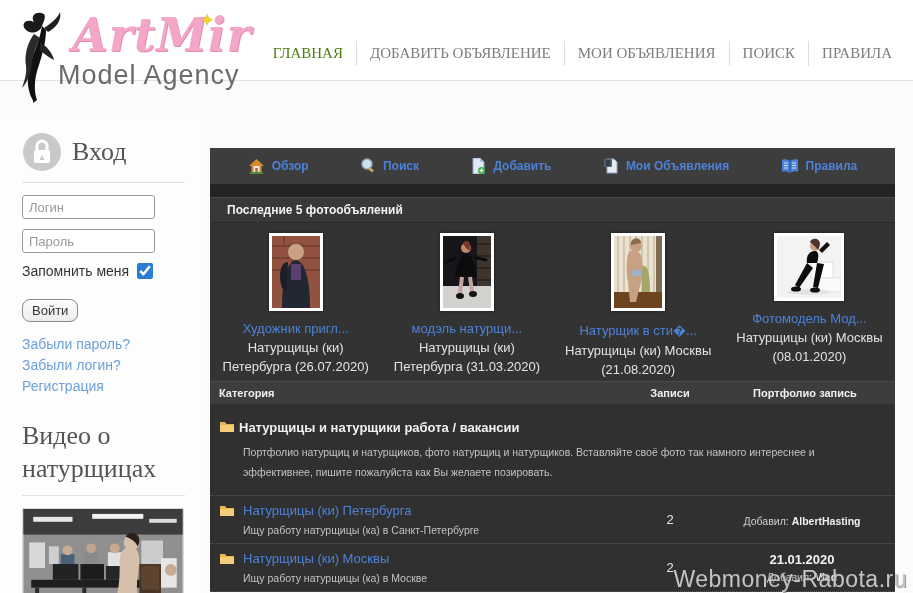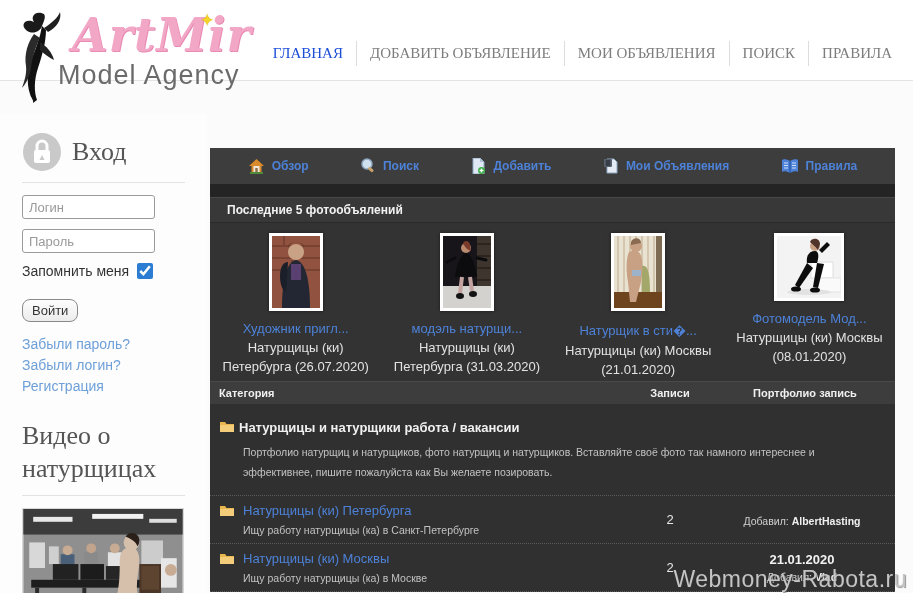--- a/index.html
+++ b/index.html
@@ -10,21 +10,21 @@
   .header { position:absolute; left:0; top:0; width:913px; height:81px; background:#fff; border-bottom:1px solid #e4e4e4; }
   .logo { position:absolute; left:14px; top:6px; width:230px; height:102px; }
   .fairy { position:absolute; left:0; top:2px; }
   .brand-line { position:absolute; left:58px; top:2px; white-space:nowrap; }
   .brand { font-family:"DejaVu Serif", serif; font-style:italic; font-weight:bold; font-size:46px; color:#f2a7c6; text-shadow:1px 1px 0 #e98ab4; letter-spacing:1px; }
   .brand-star { position:absolute; left:128px; top:2px; font-size:17px; color:#f5d327; text-shadow:0 0 1px #b39200; }
   .brand-sub { position:absolute; left:44px; top:54px; font-size:27px; color:#6b6b6b; letter-spacing:1px; font-weight:400; }
   .nav { position:absolute; right:8px; bottom:14px; display:flex; align-items:center; }
   .nav-item { font-family:"Liberation Serif", serif; font-size:15px; color:#7d7d7d; padding:4px 13px; border-left:1px solid #ddd; cursor:pointer; white-space:nowrap; }
   .nav-item:first-child { border-left:none; }
-  .nav-item.active { color:#1d4ed8; }
+  .nav-item.active { color:#4d7c0f; }
 
   
   .sidebar { position:absolute; left:0; top:114px; width:207px; bottom:0; background:#fdfdfd; padding:18px 0 0 22px; }
   .login-head { display:flex; align-items:center; gap:10px; }
   .login-title { font-family:"Liberation Serif", serif; font-size:26px; color:#555; }
   .side-rule { border:none; border-top:1px solid #e2e2e2; margin:10px 22px 12px 0; }
   .side-input { display:block; width:133px; height:24px; border:1px solid #9a9a9a; border-radius:3px; padding:2px 6px; font-size:13px; color:#333; margin-bottom:10px; background:#fff; }
   .side-input::placeholder { color:#9a9a9a; }
   .remember { display:flex; align-items:center; gap:8px; font-size:14px; color:#333; margin:4px 0 20px; }
   .remember input { width:16px; height:16px; accent-color:#2b7cd3; }
@@ -255,21 +255,21 @@
           <rect x="0" y="56" width="48" height="16" fill="#6e441f"></rect>
           <path d="M28 30 c6 -2 8 8 8 26 h-8 Z" fill="#a3a86a"></path>
           <circle cx="22" cy="10" r="6" fill="#c8a083"></circle>
           <path d="M17 6 c2 -5 10 -5 10 1 l-10 2 Z" fill="#8a6a50"></path>
           <path d="M15 16 c8 -4 12 0 13 8 c1 8 0 16 -1 22 l-5 20 h-6 l-2 -20 c-2 -10 -2 -24 1 -30 Z" fill="#c8a083"></path>
           <path d="M18 34 h9 v6 h-9 Z" fill="#9db3c9"></path>
         </svg>
       </span>
       <a class="card-title">Натурщик в сти�...</a>
       <span class="card-line">Натурщицы (ки) Москвы</span>
-      <span class="card-line">(21.01.2020)</span>
+      <span class="card-line">(21.08.2020)</span>
     </div>
     <div class="card">
       <span class="card-photo">
         <svg width="64" height="62" viewBox="0 0 64 62">
           <rect width="64" height="62" fill="#f3f3f3"></rect>
           <rect x="34" y="26" width="22" height="16" fill="#fff" stroke="#dedede"></rect>
           <rect x="40" y="42" width="24" height="14" fill="#fafafa" stroke="#e4e4e4"></rect>
           <ellipse cx="32" cy="56" rx="22" ry="3" fill="#e2e2e2"></ellipse>
           <circle cx="38" cy="10" r="5" fill="#c9a184"></circle>
           <path d="M33 6 c2 -5 10 -4 10 2 l-2 6 c-3 -4 -6 -6 -8 -8 Z" fill="#50342a"></path>

